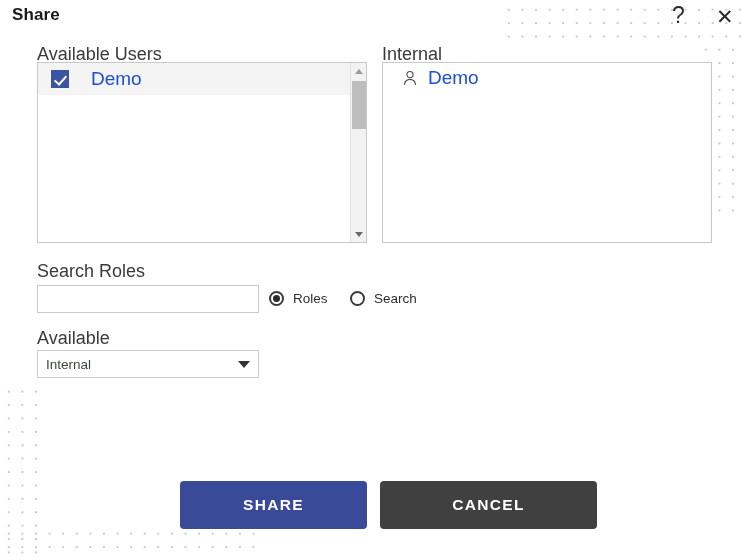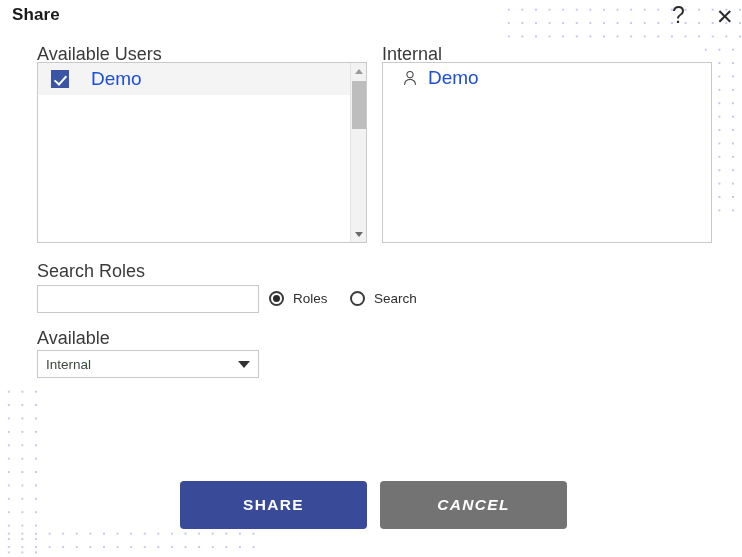--- a/index.html
+++ b/index.html
@@ -269,21 +269,21 @@
     border: none;
     border-radius: 4px;
     color: #ffffff;
     font-family: "Liberation Sans", sans-serif;
     font-size: 15.5px;
     font-weight: bold;
     letter-spacing: 1.3px;
     cursor: pointer;
   }
   #share-button  { left: 180px; width: 187px; background: #394a99; }
-  #cancel-button { left: 380px; width: 187px; background: #737373; font-style: italic; }
+  #cancel-button { left: 380px; width: 217px; background: #404040; }
 </style>
 </head>
 <body>
 
 <div class="dots" id="dots-tr-band"></div>
 <div class="dots" id="dots-tr-col"></div>
 <div class="dots" id="dots-bl-col"></div>
 <div class="dots" id="dots-bl-band"></div>
 
 <div id="dialog-title">Share</div>

